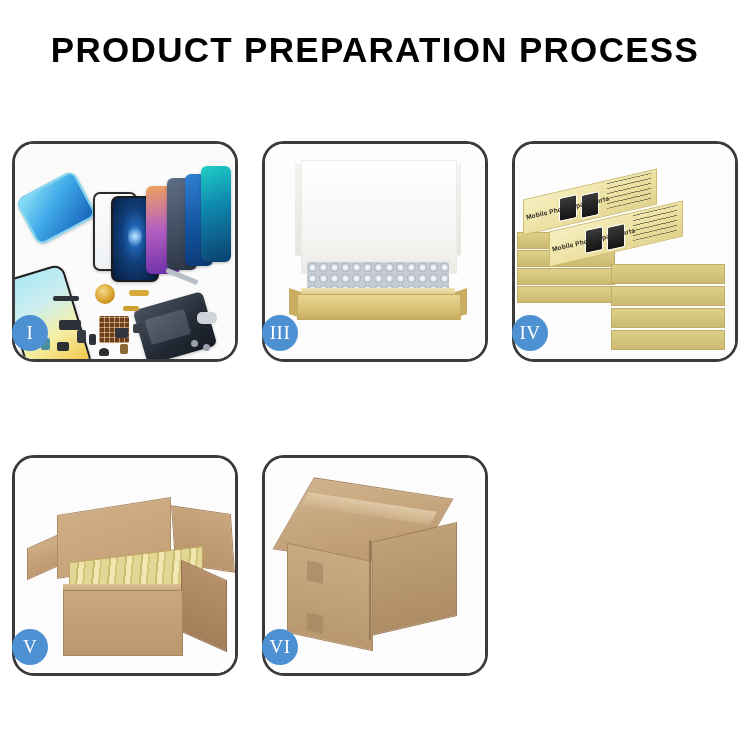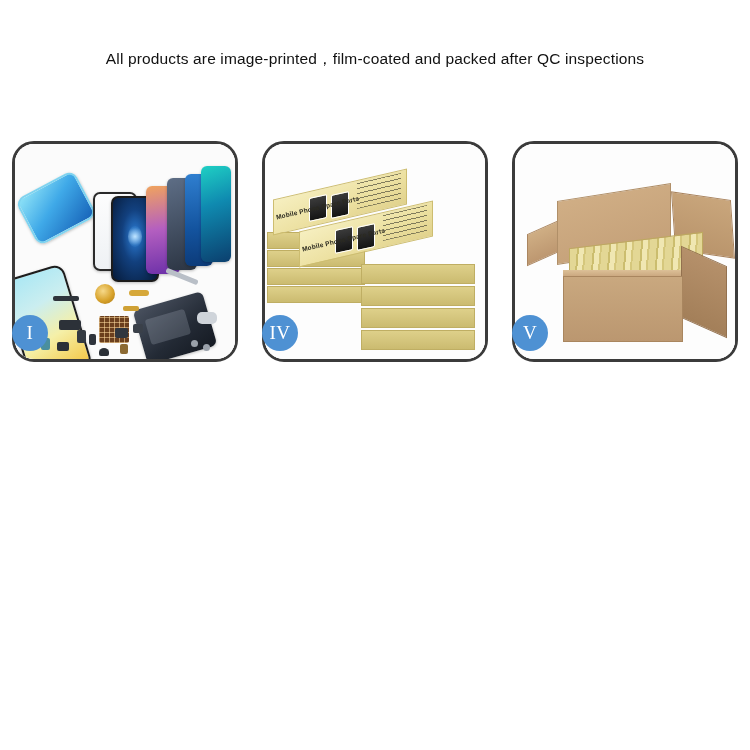--- a/index.html
+++ b/index.html
@@ -371,21 +371,21 @@
   .s-tab2 {
     position:absolute; left:42px; top:156px; width:16px; height:18px;
     background: rgba(150,120,86,0.40);
     transform: skewY(12deg);
   }
 </style>
 </head>
 <body>
 
 <div class="header">
-  <p class="subtitle">All products are image-printed，film-coated and packed after QC inspections</p>
+  <h1 class="title">PRODUCT PREPARATION PROCESS</h1>
 </div>
 
 <div class="grid">
 
   <div class="panel">
     <div class="panel-inner">
       <div class="p1-bg"></div>
       <div class="scr a"></div>
       <div class="scr b"></div>
       <div class="scr c"></div>
@@ -411,20 +411,34 @@
       <div class="pt p12"></div>
       <div class="pt p13"></div>
       <div class="pt p14"></div>
       <div class="pt p15"></div>
       <div class="pt p16"></div>
     </div>
     <div class="badge">I</div>
   </div>
 
 
+  <div class="panel">
+    <div class="panel-inner">
+      <div class="p3-bg"></div>
+      <div class="m-lid-l"></div>
+      <div class="m-lid-r"></div>
+      <div class="m-lid"></div>
+      <div class="m-fill"></div>
+      <div class="m-inner-edge"></div>
+      <div class="m-front-l"></div>
+      <div class="m-front-r"></div>
+      <div class="m-front"></div>
+    </div>
+    <div class="badge">III</div>
+  </div>
 
   <div class="panel">
     <div class="panel-inner">
       <div class="p4-bg"></div>
 
       <div class="kside" style="left:2px;  top:88px;  width:96px; height:15px;"></div>
       <div class="kside" style="left:2px;  top:106px; width:96px; height:15px;"></div>
       <div class="kside" style="left:2px;  top:124px; width:96px; height:15px;"></div>
       <div class="kside" style="left:2px;  top:142px; width:96px; height:15px;"></div>
 
@@ -455,14 +469,27 @@
       <div class="c-flap-back"></div>
       <div class="c-flap-right"></div>
       <div class="c-contents"></div>
       <div class="c-top-edge"></div>
       <div class="c-right"></div>
       <div class="c-front"></div>
     </div>
     <div class="badge">V</div>
   </div>
 
+  <div class="panel">
+    <div class="panel-inner">
+      <div class="p6-bg"></div>
+      <div class="s-top"></div>
+      <div class="s-tape"></div>
+      <div class="s-right"></div>
+      <div class="s-front"></div>
+      <div class="s-seam"></div>
+      <div class="s-tab1"></div>
+      <div class="s-tab2"></div>
+    </div>
+    <div class="badge">VI</div>
+  </div>
 
 </div>
 
 </body></html>

